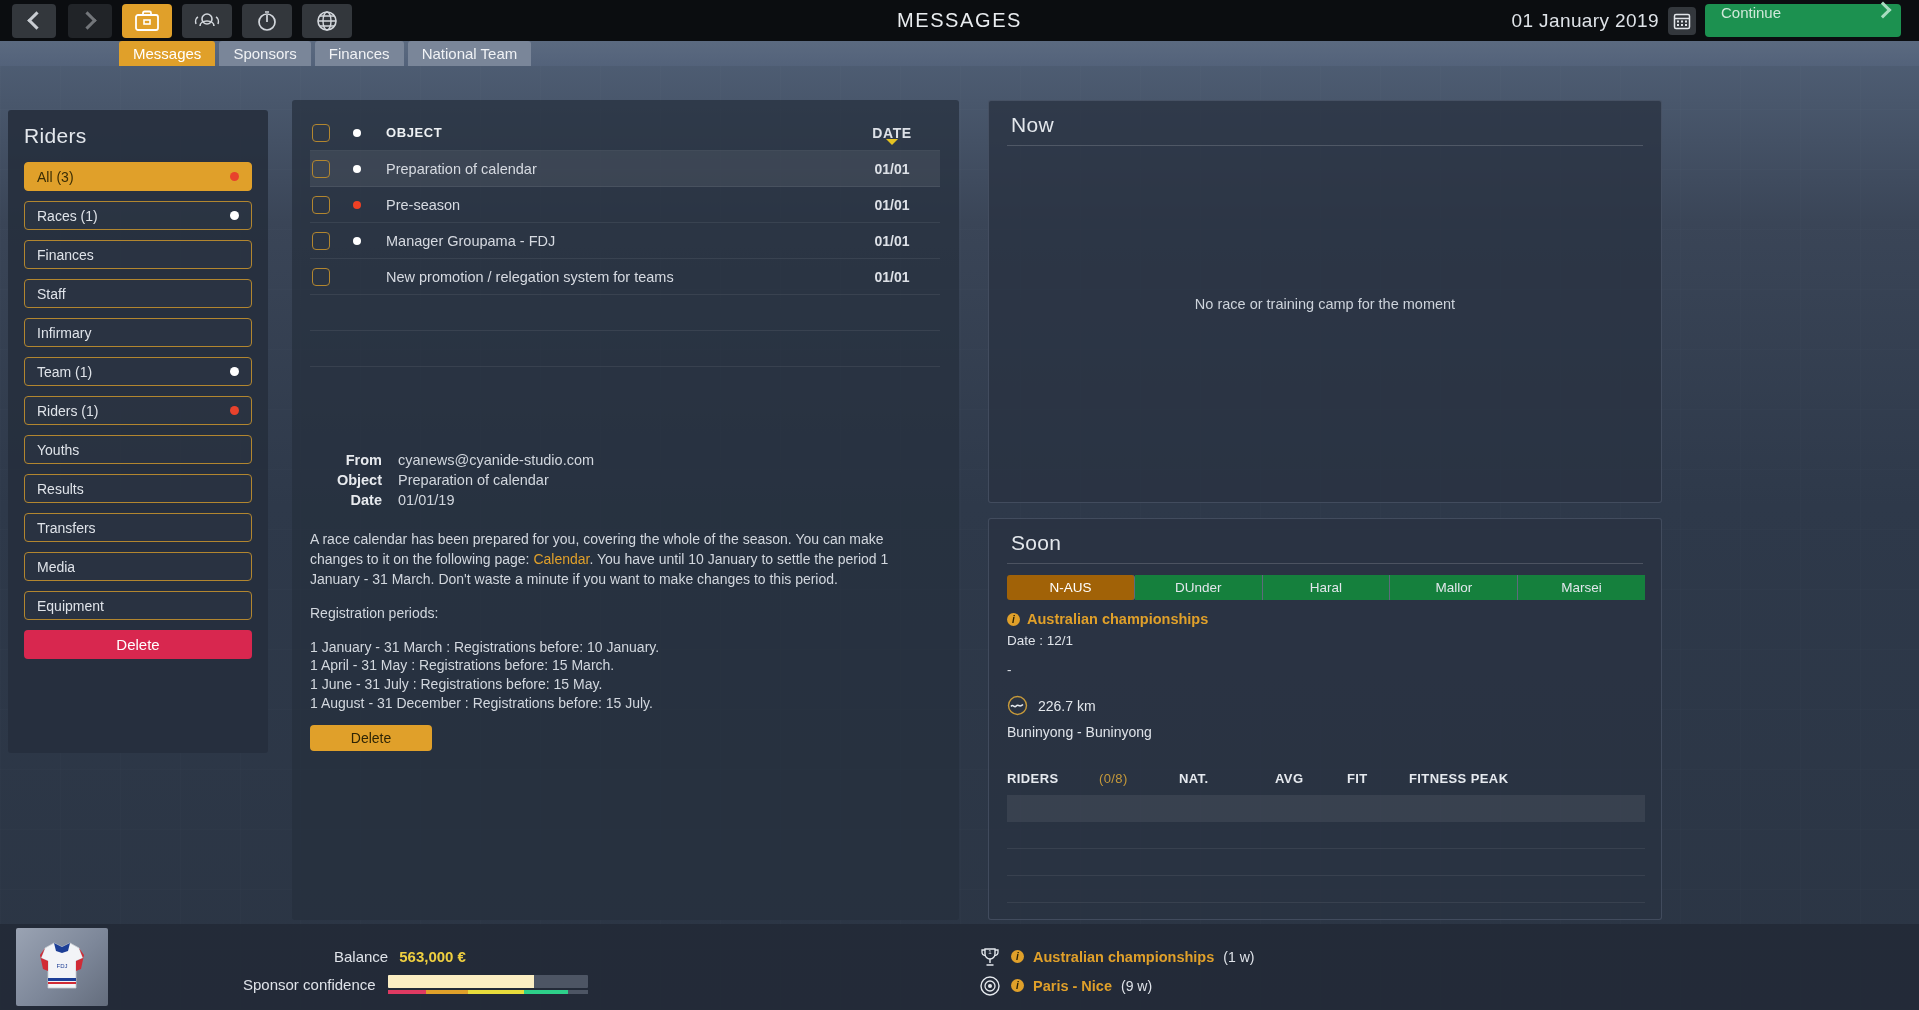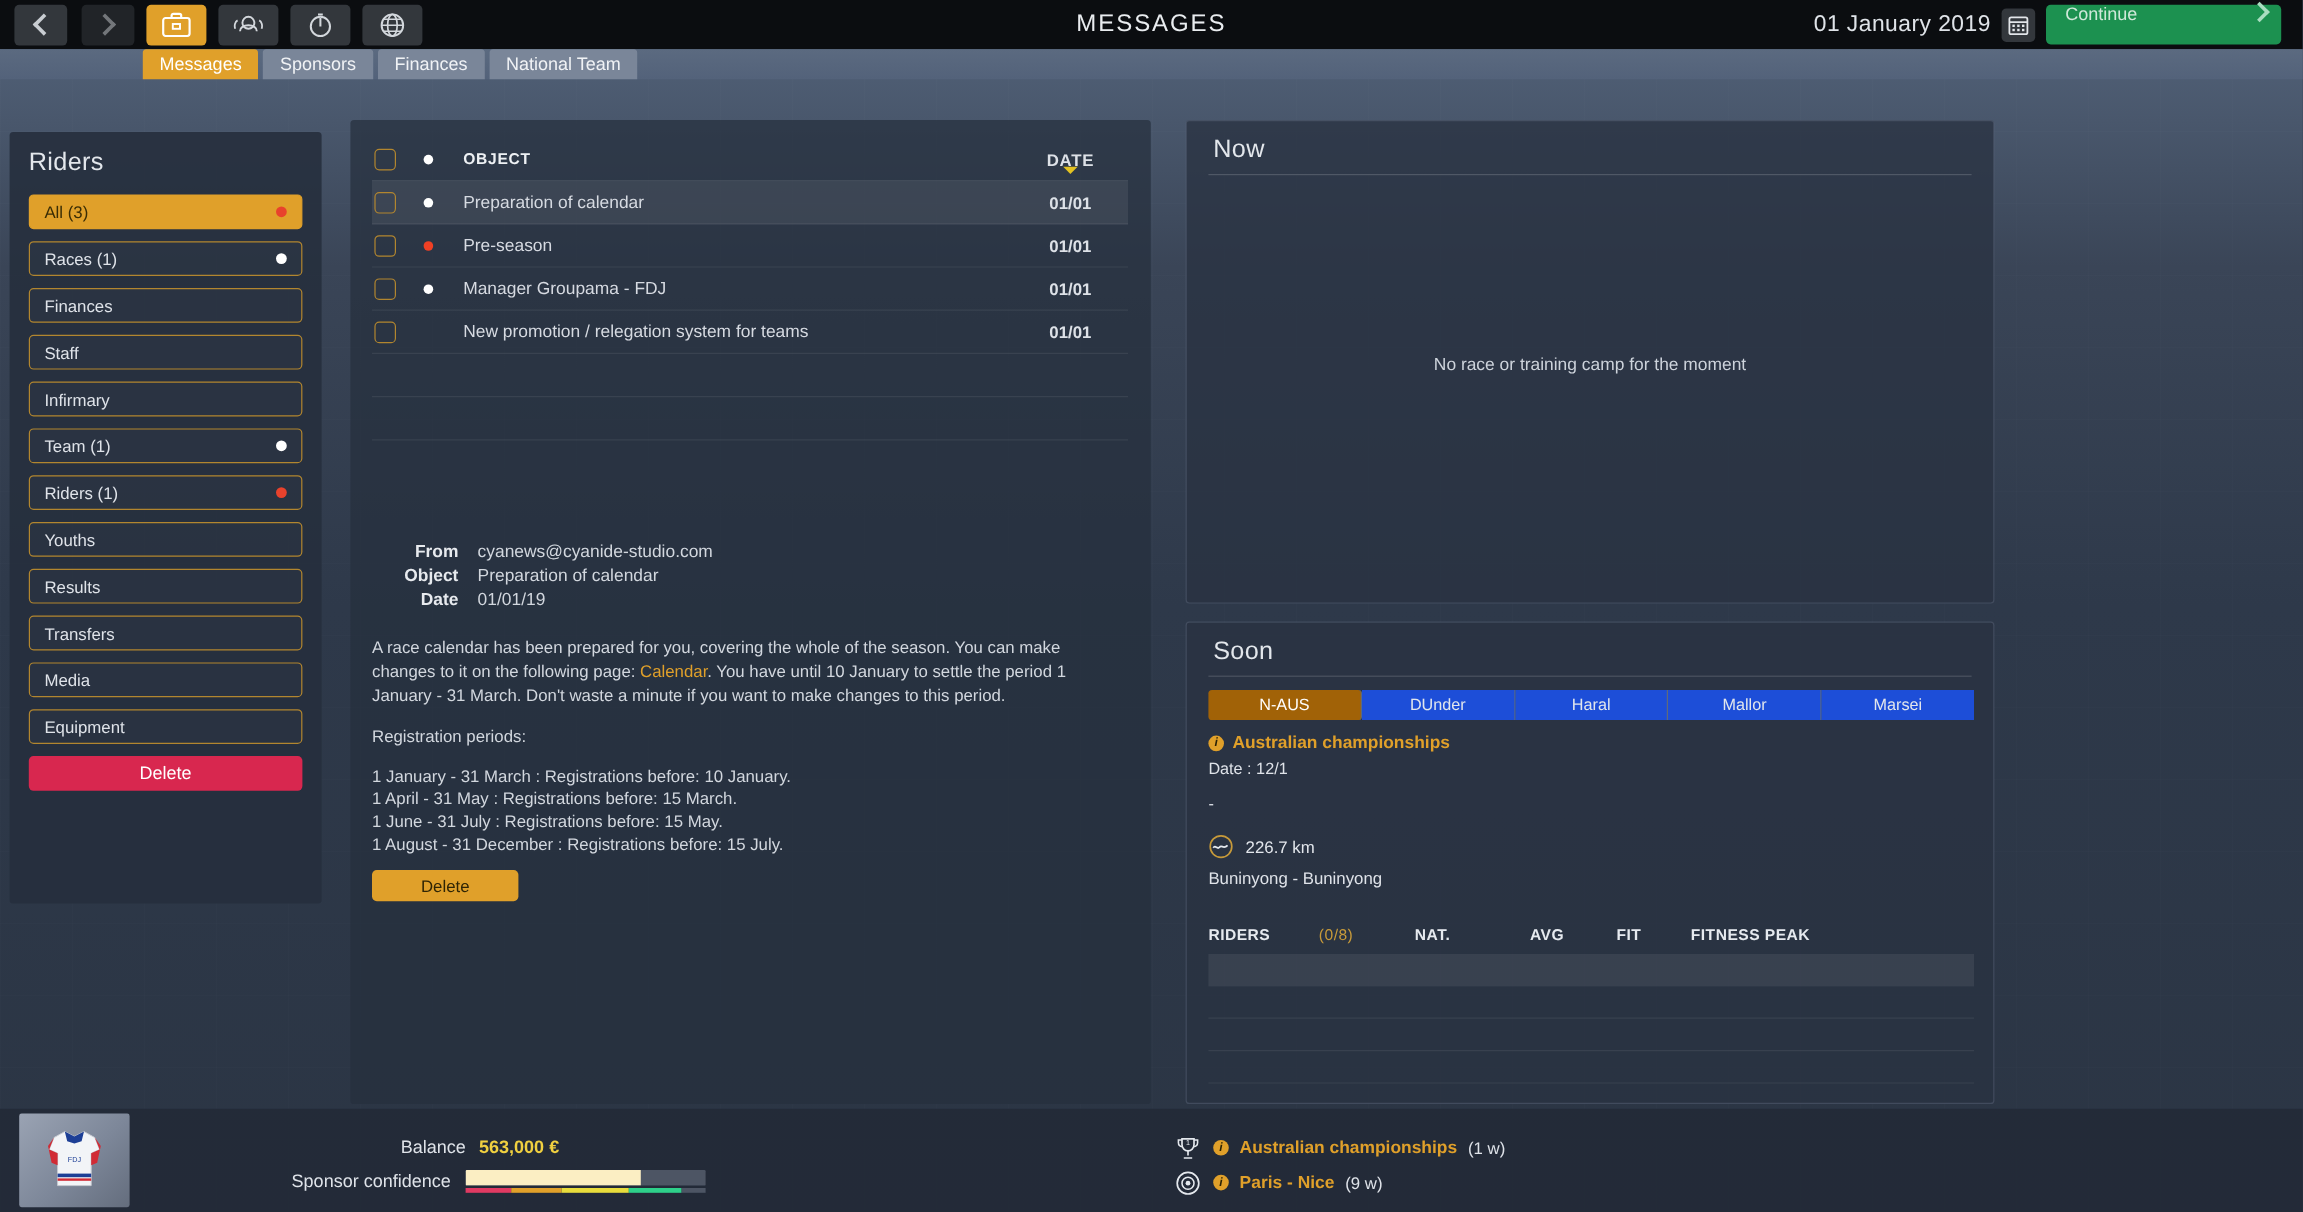--- a/index.html
+++ b/index.html
@@ -156,21 +156,21 @@
     color: #cdd3db; font-size: 14.5px;
   }
 
   .soonpanel {
     position: absolute; left: 988px; top: 518px; width: 674px; height: 402px;
     background: rgba(41,50,65,0.78); border: 1px solid rgba(150,165,190,0.22); border-radius: 3px;
   }
   .racetabs { position: absolute; left: 18px; top: 56px; display: flex; width: 638px; height: 25px; }
   .rtab {
     flex: 1; display: flex; align-items: center; justify-content: center;
-    background: #1d4ed8; color: #e2e6ec; font-size: 13.5px; cursor: pointer;
+    background: #15803d; color: #e2e6ec; font-size: 13.5px; cursor: pointer;
     border-right: 1px solid #5e6a7c;
   }
   .rtab:last-child { border-right: none; }
   .rtab.active { background: #a16207; color: #fff; border-radius: 3px; }
 
   .raceinfo { position: absolute; left: 18px; top: 92px; width: 260px; }
   .racename { display: flex; align-items: center; gap: 7px; color: #e0a02a; font-size: 14.5px; font-weight: bold; }
   .infoicon {
     width: 13px; height: 13px; border-radius: 50%; background: #e0a02a; color: #2b2205;
     font-size: 10px; font-weight: bold; display: flex; align-items: center; justify-content: center;

